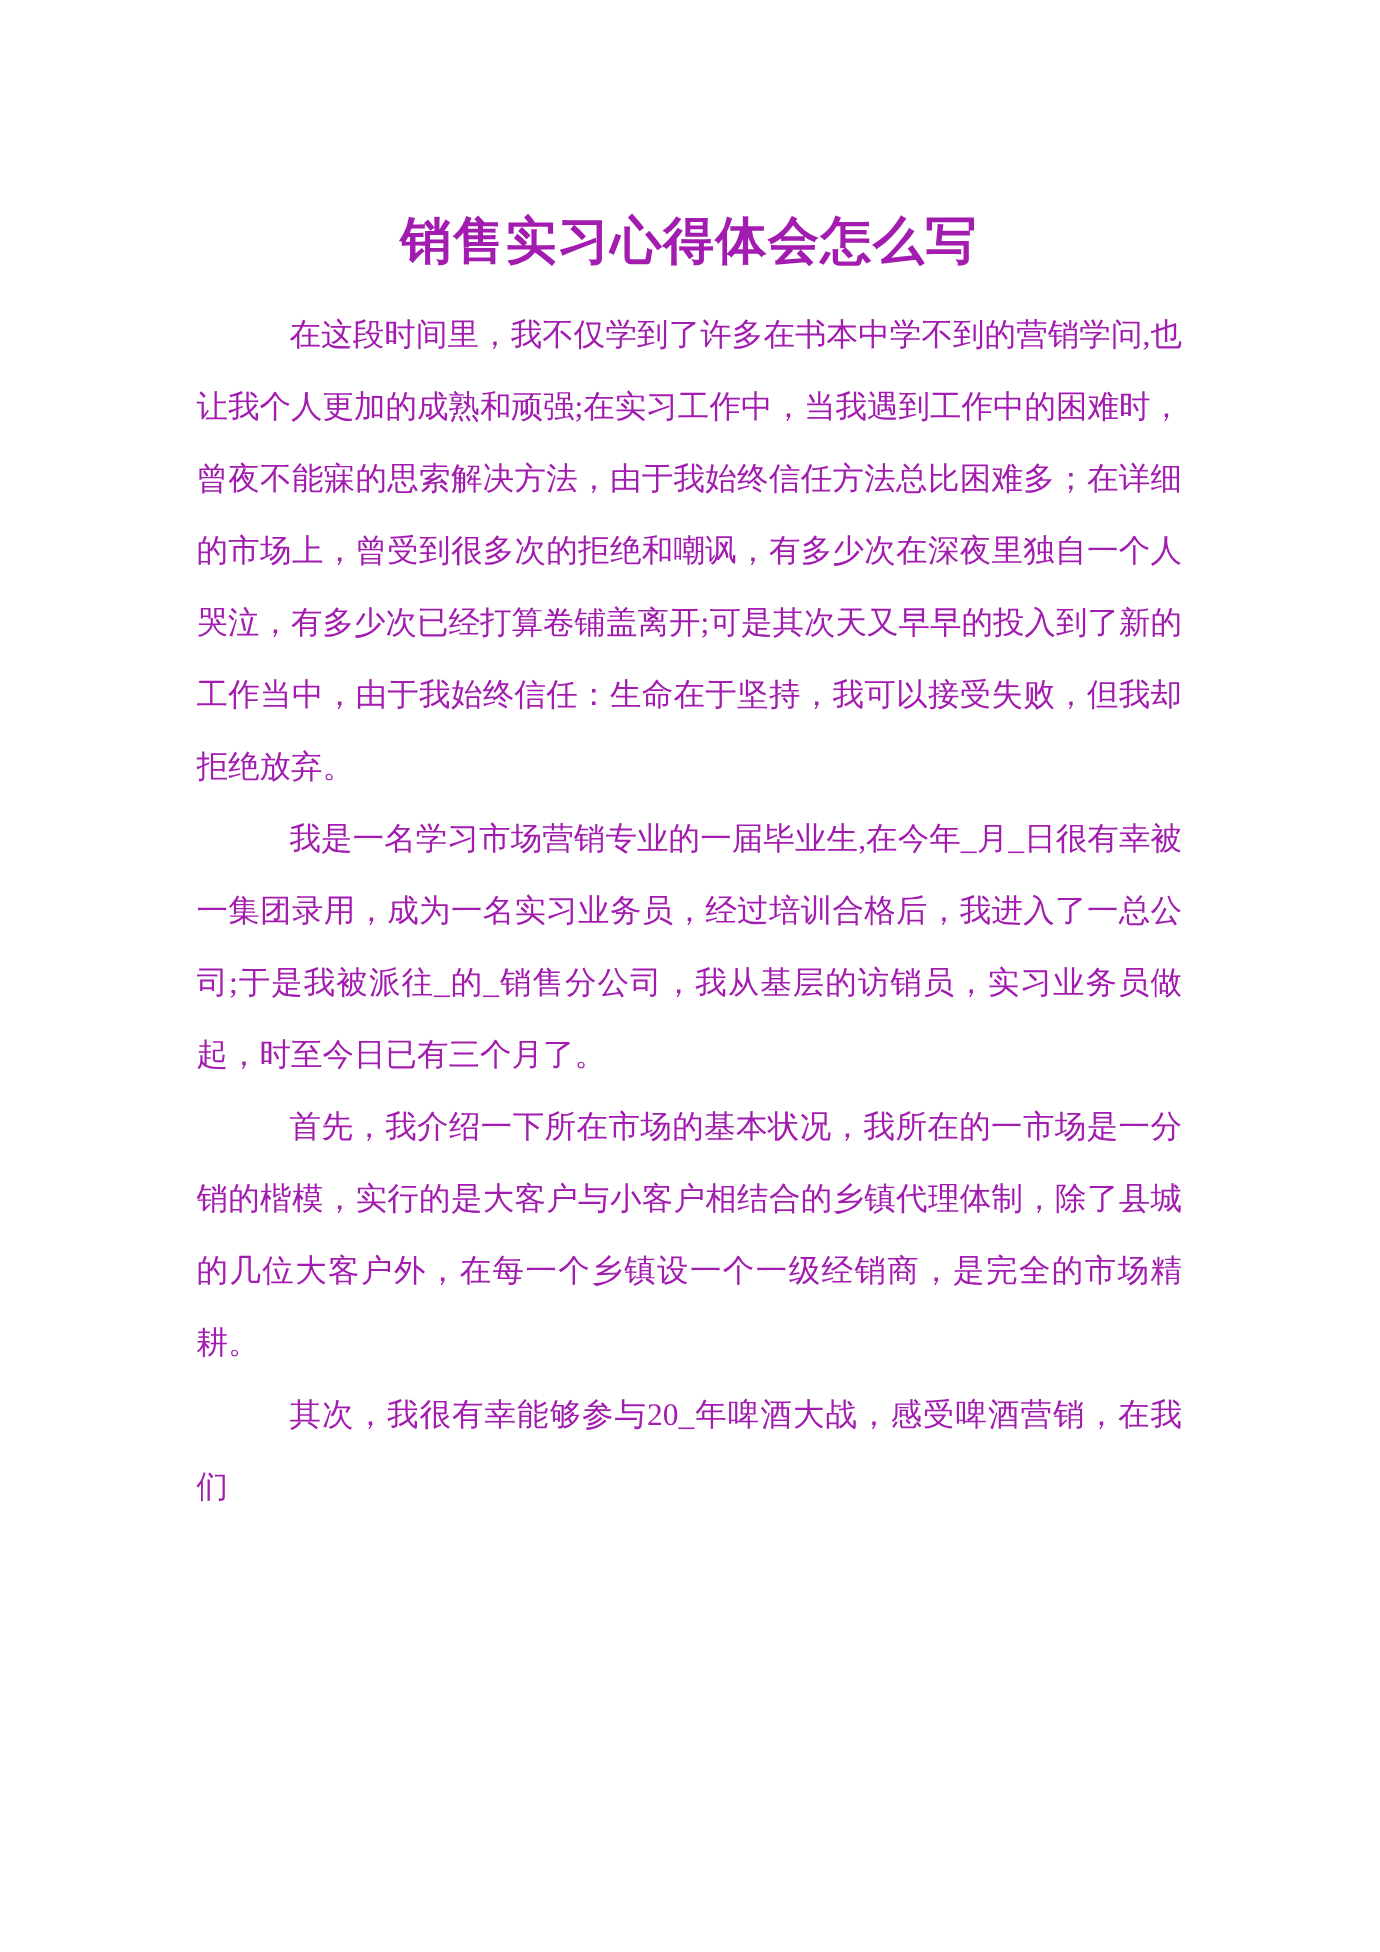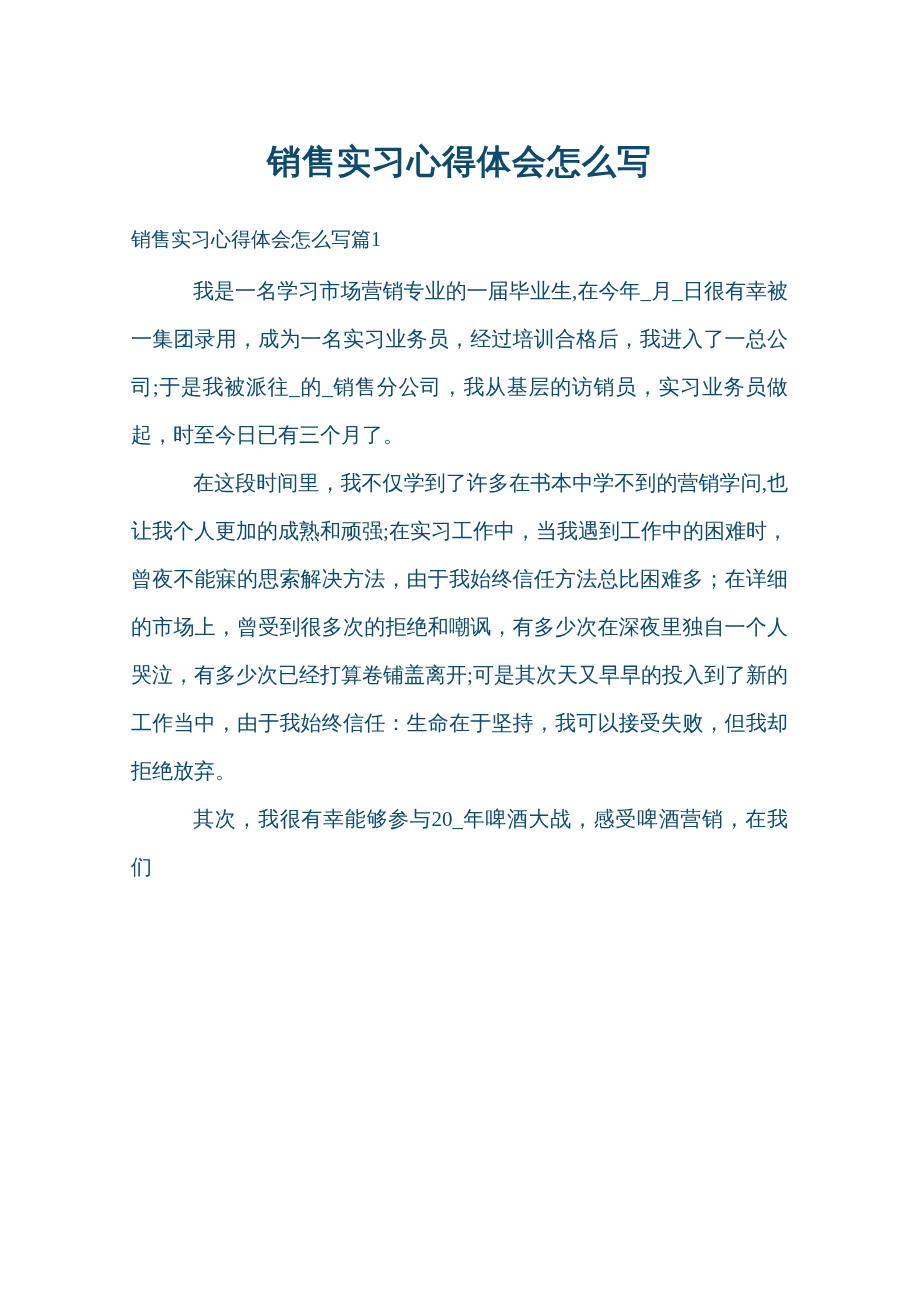--- a/index.html
+++ b/index.html
@@ -7,21 +7,21 @@
     padding: 0;
     background: #ffffff;
   }
   .doc-page {
     position: relative;
     width: 888px;
     height: 1301px;
     background: #ffffff;
     overflow: hidden;
     font-family: "Liberation Serif", "DejaVu Serif", serif;
-    color: #0c4a6e;
+    color: #a21caf;
   }
   .doc-content {
     position: absolute;
     left: 131px;
     top: 0;
     width: 657px;
   }
   .doc-title {
     margin: 138px 0 0 0;
     font-size: 34px;
@@ -49,20 +49,20 @@
     text-indent: 62px;
     word-break: break-all;
   }
 </style>
 </head>
 <body>
 
 <div class="doc-page">
   <div class="doc-content">
     <h1 class="doc-title">销售实习心得体会怎么写</h1>
-    <div class="section-heading">销售实习心得体会怎么写篇1</div>
     <div class="paragraph-list">
+        <p class="para">在这段时间里，我不仅学到了许多在书本中学不到的营销学问,也让我个人更加的成熟和顽强;在实习工作中，当我遇到工作中的困难时，曾夜不能寐的思索解决方法，由于我始终信任方法总比困难多；在详细的市场上，曾受到很多次的拒绝和嘲讽，有多少次在深夜里独自一个人哭泣，有多少次已经打算卷铺盖离开;可是其次天又早早的投入到了新的工作当中，由于我始终信任：生命在于坚持，我可以接受失败，但我却拒绝放弃。</p>
         <p class="para">我是一名学习市场营销专业的一届毕业生,在今年_月_日很有幸被一集团录用，成为一名实习业务员，经过培训合格后，我进入了一总公司;于是我被派往_的_销售分公司，我从基层的访销员，实习业务员做起，时至今日已有三个月了。</p>
-        <p class="para">在这段时间里，我不仅学到了许多在书本中学不到的营销学问,也让我个人更加的成熟和顽强;在实习工作中，当我遇到工作中的困难时，曾夜不能寐的思索解决方法，由于我始终信任方法总比困难多；在详细的市场上，曾受到很多次的拒绝和嘲讽，有多少次在深夜里独自一个人哭泣，有多少次已经打算卷铺盖离开;可是其次天又早早的投入到了新的工作当中，由于我始终信任：生命在于坚持，我可以接受失败，但我却拒绝放弃。</p>
+        <p class="para">首先，我介绍一下所在市场的基本状况，我所在的一市场是一分销的楷模，实行的是大客户与小客户相结合的乡镇代理体制，除了县城的几位大客户外，在每一个乡镇设一个一级经销商，是完全的市场精耕。</p>
         <p class="para">其次，我很有幸能够参与20_年啤酒大战，感受啤酒营销，在我们</p>
       </div>
   </div>
 </div>
 
 </body></html>

